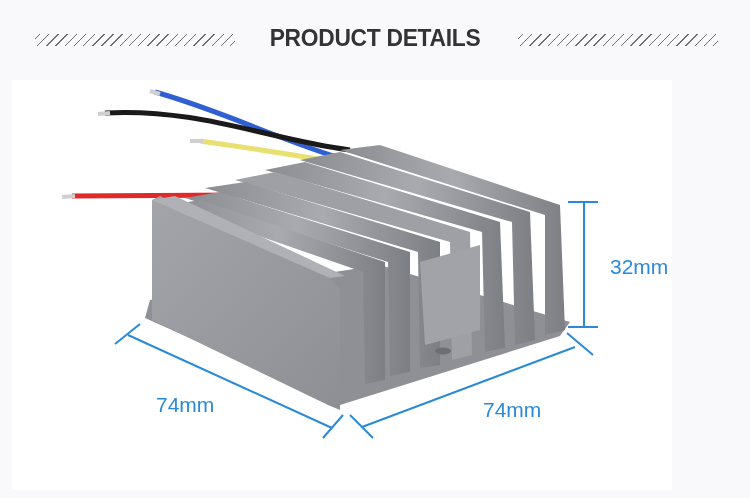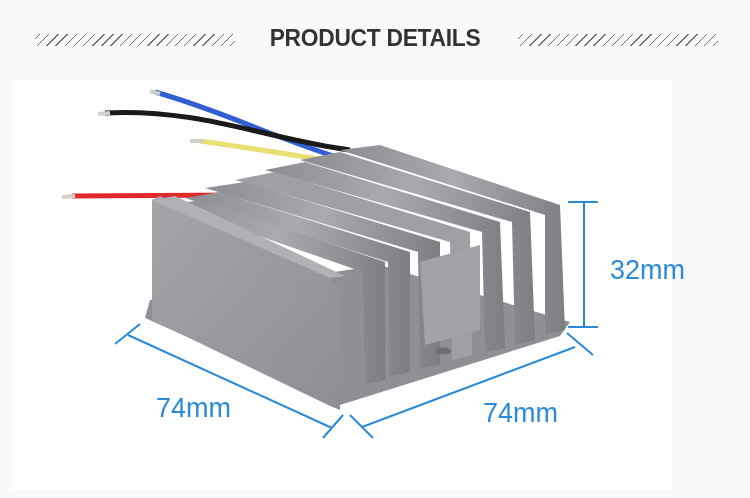--- a/index.html
+++ b/index.html
@@ -23,21 +23,21 @@
     position: absolute; left: 250px; top: 24px; width: 250px; text-align: center;
     font-size: 24px; font-weight: bold; color: #333; letter-spacing: -0.3px;
     transform: scaleX(0.95);
   }
   .panel {
     position: absolute; left: 12px; top: 80px; width: 660px; height: 410px;
     background: #ffffff;
   }
   .product-svg { position: absolute; left: 0; top: 0; }
   .dim-label {
-    position: absolute; color: #2a8ad8; font-size: 27px;
+    position: absolute; color: #2a8ad8; font-size: 21px;
   }
 </style>
 </head>
 <body>
 
 <div class="header">
   <div class="hatch left"></div>
   <div class="title">PRODUCT DETAILS</div>
   <div class="hatch right"></div>
 </div>

